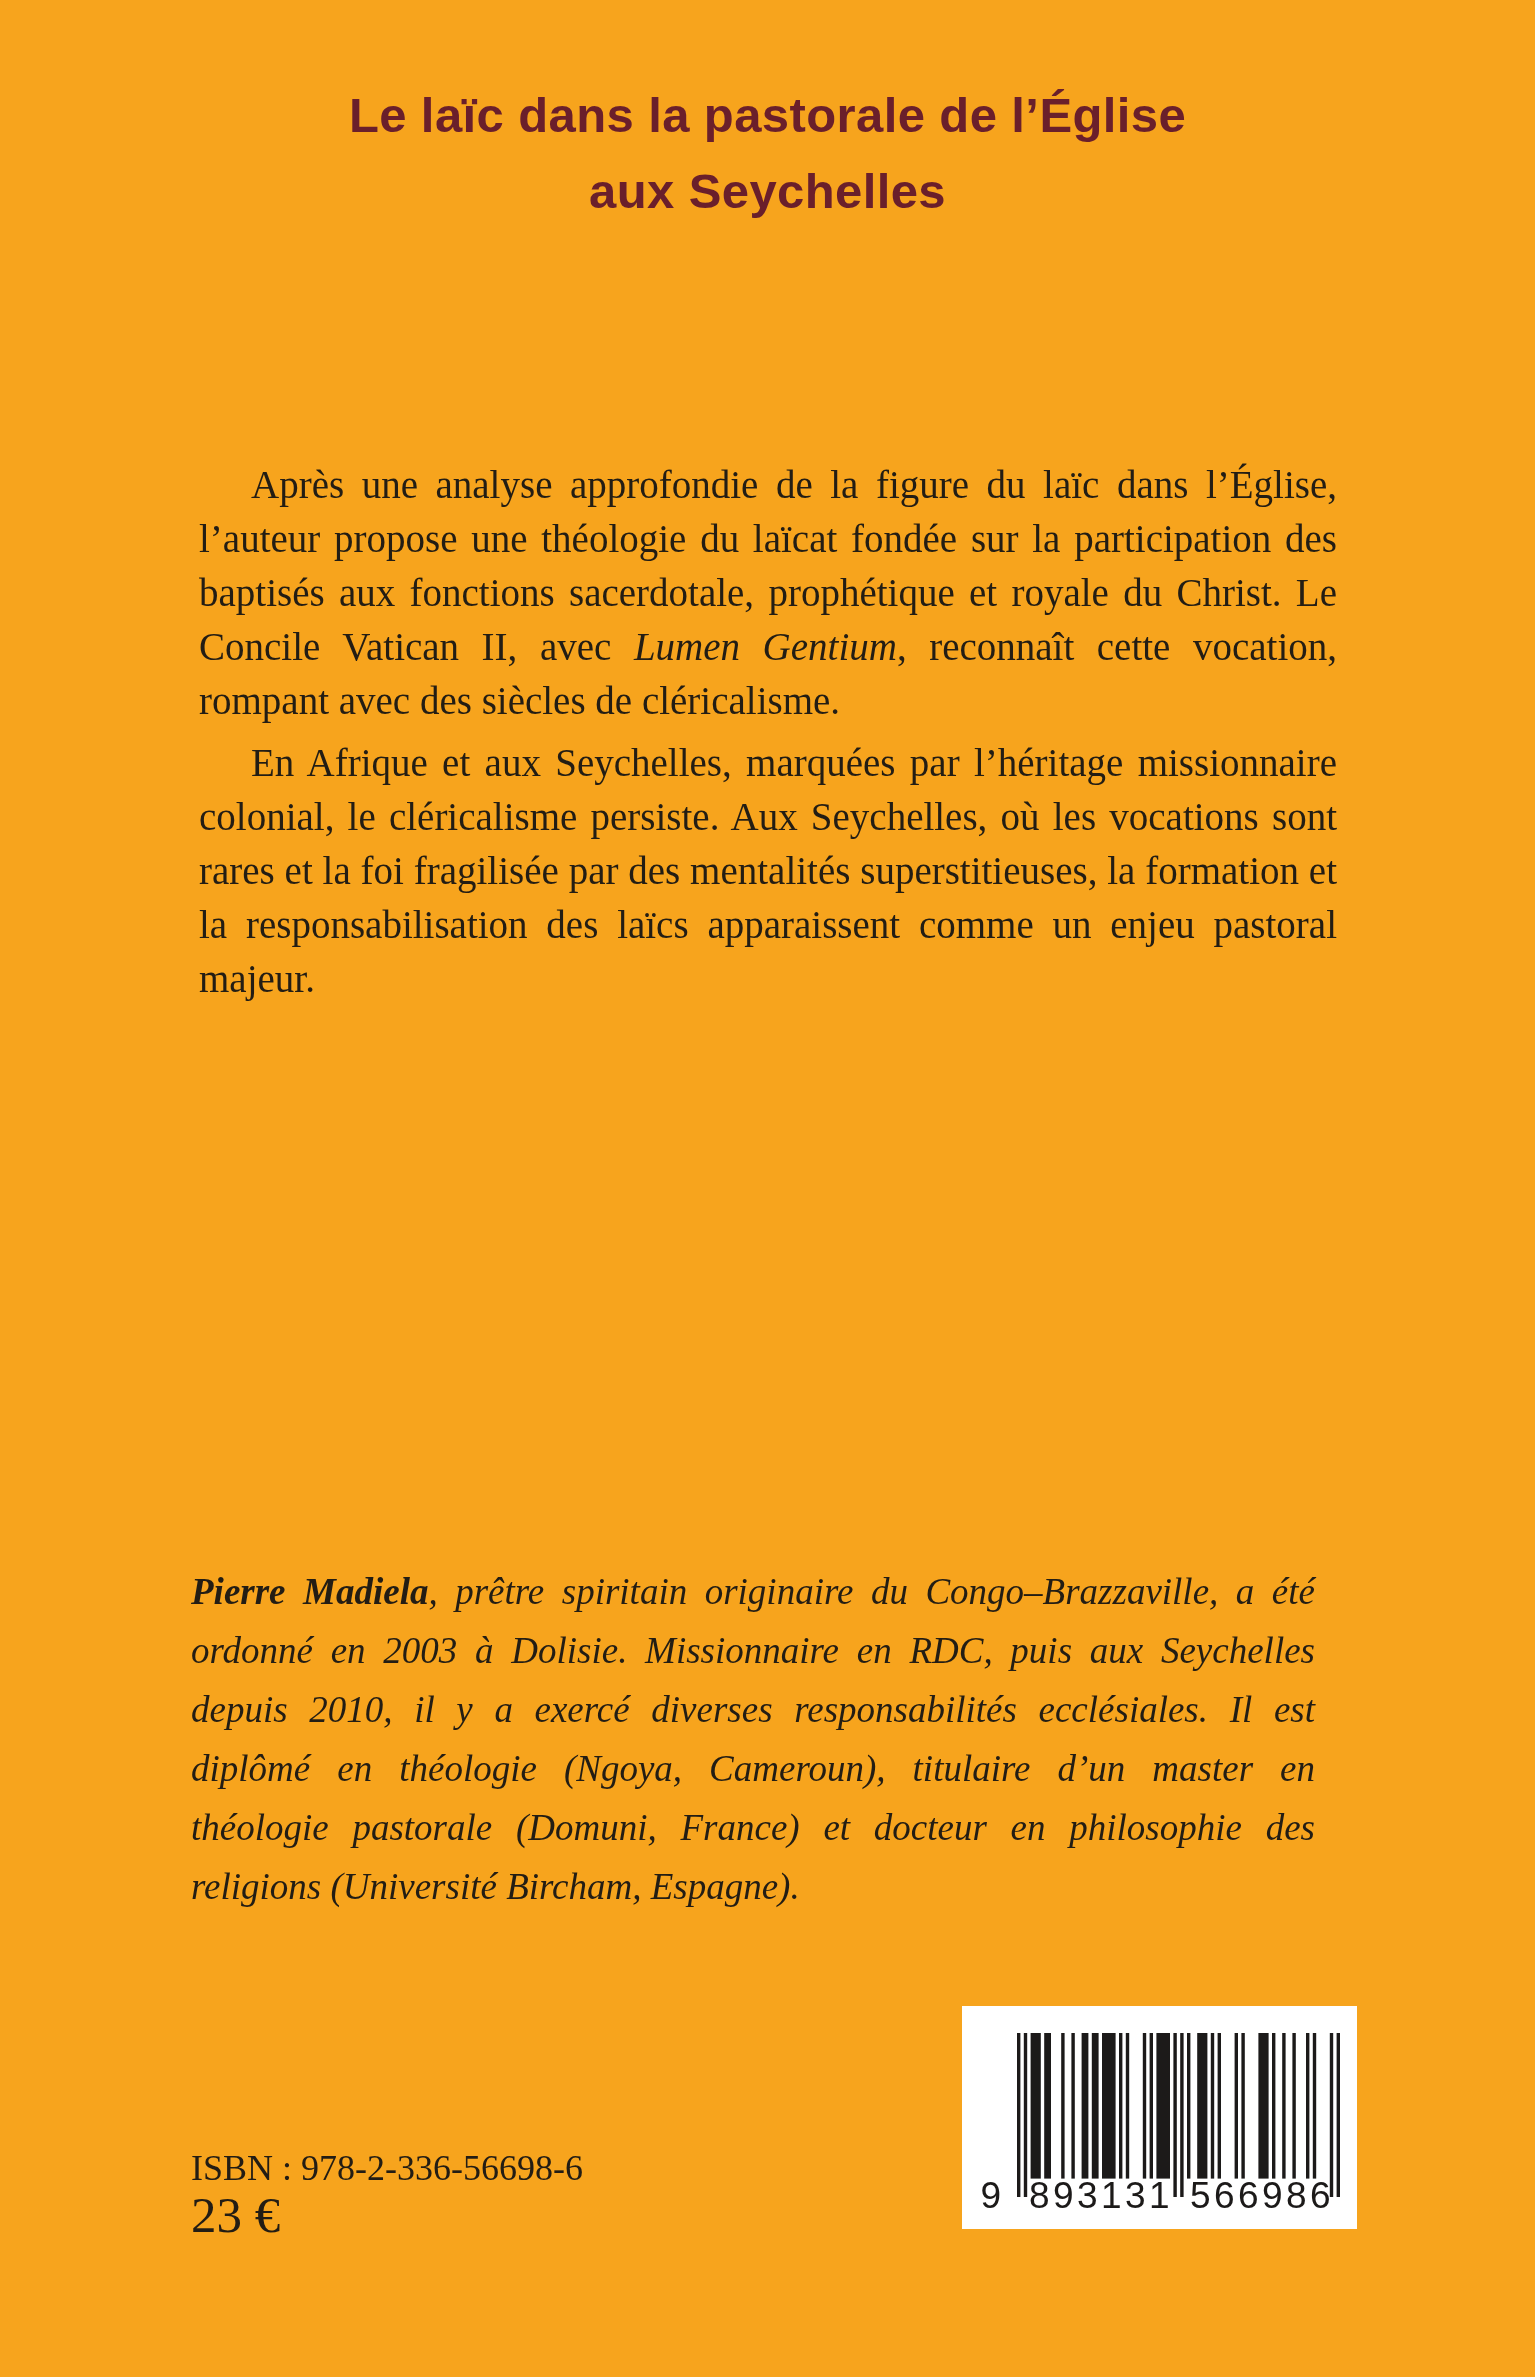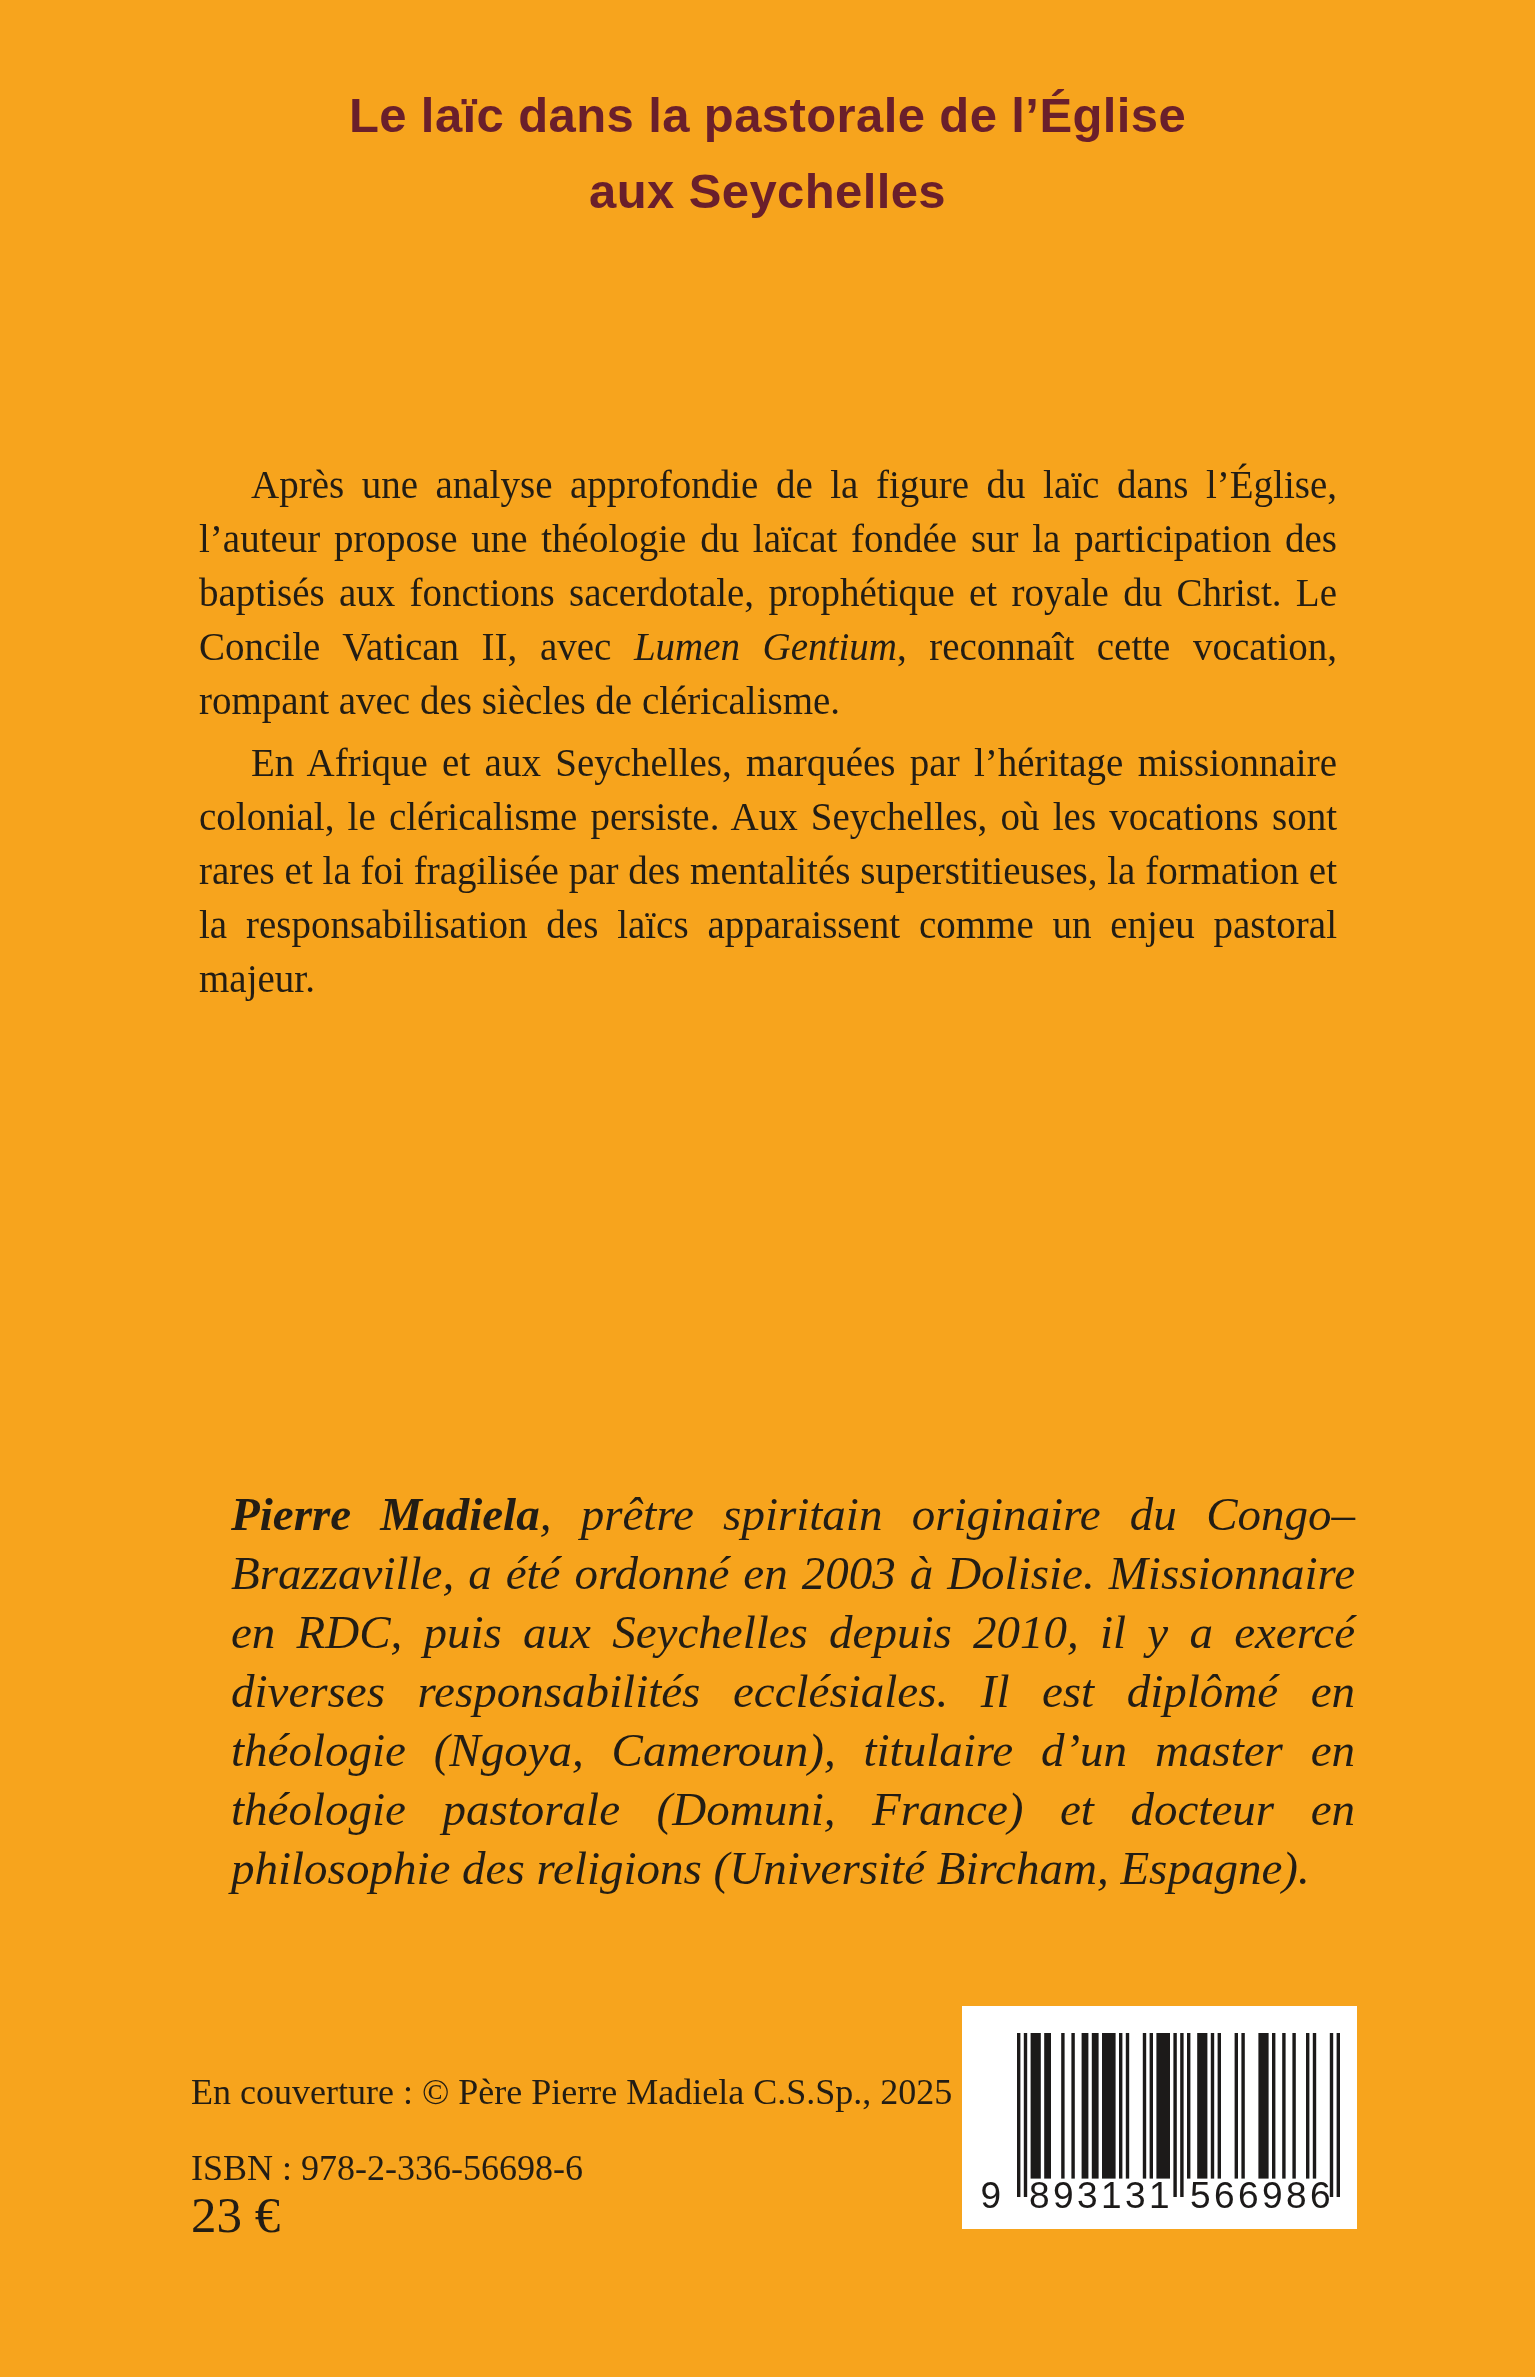--- a/index.html
+++ b/index.html
@@ -38,29 +38,28 @@
     line-height: 54px;
     text-align: justify;
     hyphens: none;
   }
   .synopsis p {
     margin: 8px;
     text-indent: 52px;
   }
   .bio {
     position: absolute;
-    top: 1485px;
+    top: 1562px;
     left: 191px;
     width: 1124px;
-    font-size: 47px;
+    font-size: 37px;
     line-height: 59px;
     text-align: justify;
     font-style: italic;
     hyphens: none;
-    margin-left: 40px;
   }
   .bio p { margin: 0; }
   .bio .bio-name { font-weight: bold; }
   .footer-line {
     position: absolute;
     left: 191px;
     font-size: 36px;
     line-height: 44px;
     white-space: nowrap;
   }
@@ -109,21 +108,20 @@
 
   <div class="synopsis">
     <p><span>Après une analyse approfondie de la figure du laïc dans l’Église, l’auteur propose une théologie du laïcat fondée sur la participation des baptisés aux fonctions sacerdotale, prophétique et royale du Christ. Le Concile Vatican II, avec </span><i>Lumen Gentium</i><span>, reconnaît cette vocation, rompant avec des siècles de cléricalisme.</span></p>
     <p>En Afrique et aux Seychelles, marquées par l’héritage missionnaire colonial, le cléricalisme persiste. Aux Seychelles, où les vocations sont rares et la foi fragilisée par des mentalités superstitieuses, la formation et la responsabilisation des laïcs apparaissent comme un enjeu pastoral majeur.</p>
   </div>
 
   <div class="bio">
     <p><span class="bio-name">Pierre Madiela</span><span>, prêtre spiritain originaire du Congo–Brazzaville, a été ordonné en 2003 à Dolisie. Missionnaire en RDC, puis aux Seychelles depuis 2010, il y a exercé diverses responsabilités ecclésiales. Il est diplômé en théologie (Ngoya, Cameroun), titulaire d’un master en théologie pastorale (Domuni, France) et docteur en philosophie des religions (Université Bircham, Espagne).</span></p>
   </div>
 
-  <div class="footer-line cover-credit">En couverture : © Père Pierre Madiela C.S.Sp., 2025</div>
   <div class="footer-line isbn-line">ISBN : 978-2-336-56698-6</div>
   <div class="footer-line price-line">23 €</div>
 
   <div class="barcode-box">
     <svg class="barcode-svg" viewBox="0 0 95 49" preserveAspectRatio="none" xmlns="http://www.w3.org/2000/svg">
         <rect x="0" y="0" width="1" height="49"></rect>
         <rect x="2" y="0" width="1" height="49"></rect>
         <rect x="4" y="0" width="3" height="43.5"></rect>
         <rect x="8" y="0" width="2" height="43.5"></rect>
         <rect x="13" y="0" width="1" height="43.5"></rect>

